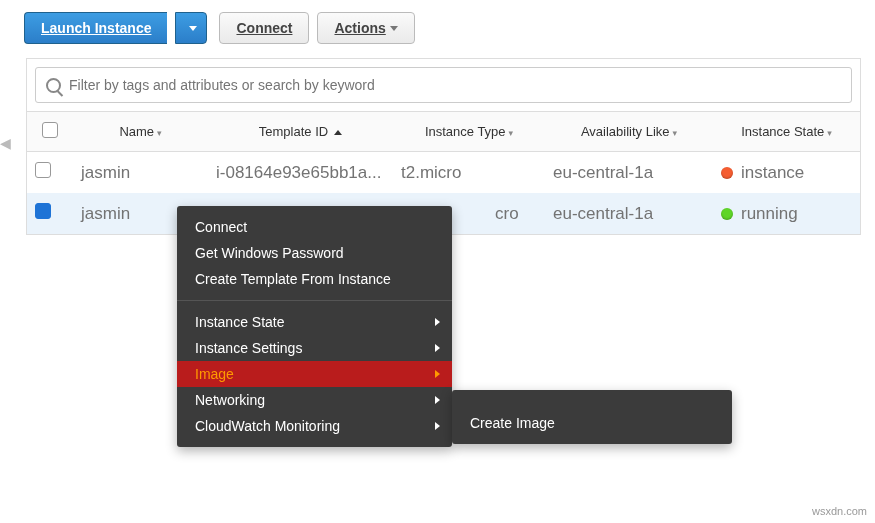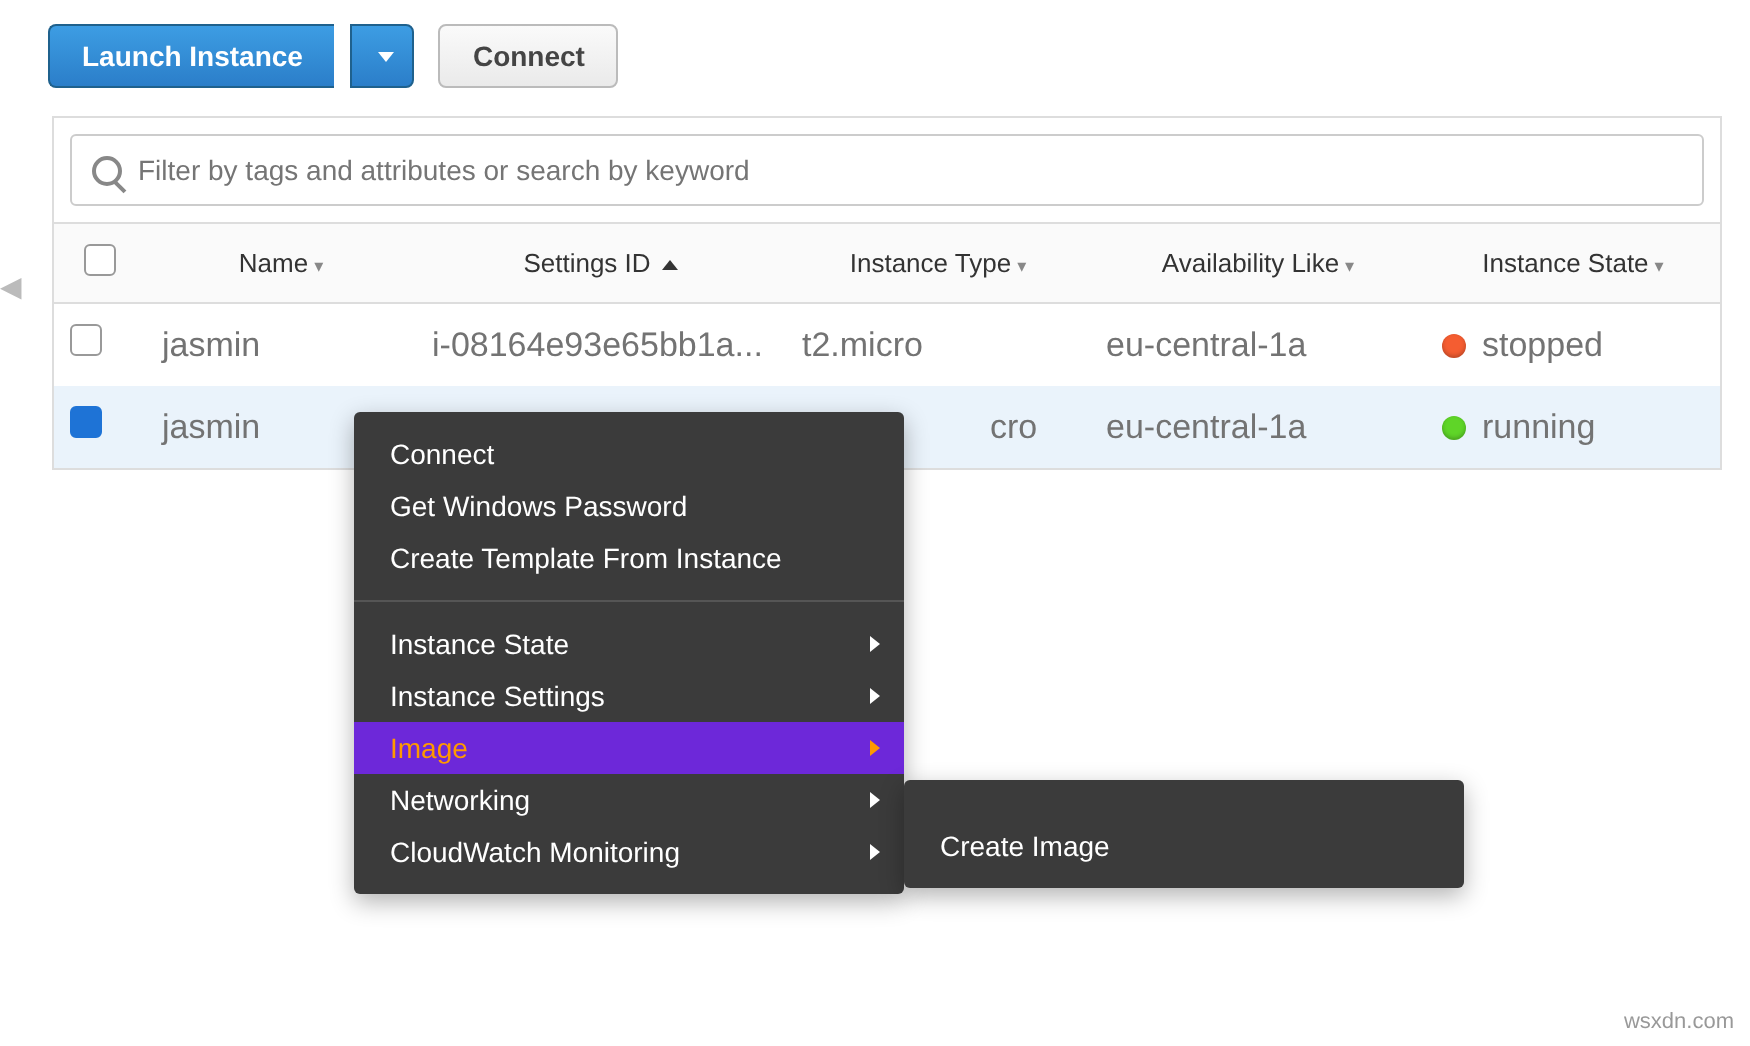--- a/index.html
+++ b/index.html
@@ -23,20 +23,21 @@
       border-radius: 4px;
       height: 32px;
       font-size: 14px;
       font-weight: bold;
       cursor: pointer;
       display: inline-flex;
       align-items: center;
       justify-content: center;
       padding: 0 16px;
       border: 1px solid;
+      text-decoration: underline;
     }
     .btn-primary {
       background: linear-gradient(#3d9de3, #2b7ec9);
       border-color: #1f618d;
       color: #fff;
       border-top-right-radius: 0;
       border-bottom-right-radius: 0;
       border-right: none;
       margin-right: 0;
     }
@@ -166,21 +167,21 @@
     }
     .context-menu .group { padding: 8px 0; }
     .context-menu .group + .group { border-top: 1px solid #555; }
     .context-menu .item {
       padding: 5px 28px 5px 18px;
       color: #fff;
       cursor: pointer;
       position: relative;
     }
     .context-menu .item.active {
-      background: #6d28d9;
+      background: #b91c1c;
       color: #f90;
     }
     .context-menu .item .sub-arrow {
       position: absolute;
       right: 12px;
       top: 50%;
       transform: translateY(-50%);
       width: 0; height: 0;
       border-top: 4px solid transparent;
       border-bottom: 4px solid transparent;
@@ -223,49 +224,53 @@
   </style>
 </head>
 <body>
 
 <div class="toolbar">
   <button class="btn btn-primary">Launch Instance</button>
   <button class="btn btn-primary-dropdown">
     <span class="caret-down caret-down-white"></span>
   </button>
   <button class="btn btn-default">Connect</button>
+  <button class="btn btn-default">
+    <span>Actions</span>
+    <span class="caret-down" style="border-top-color:#777;"></span>
+  </button>
 </div>
 
 <div class="side-handle">◀</div>
 
 <div class="panel">
   <div class="filter-bar">
     <span class="search-icon"></span>
     <input type="text" placeholder="Filter by tags and attributes or search by keyword" style="">
   </div>
 
   <table class="instances">
     <thead>
       <tr>
         <th style="width:46px;"><span class="cb"></span></th>
         <th style="width:135px;"><span>Name</span><span class="col-sort">▾</span></th>
-        <th style="width:185px;"><span>Settings ID</span><span class="sort-caret"></span></th>
+        <th style="width:185px;"><span>Template ID</span><span class="sort-caret"></span></th>
         <th style="width:152px;"><span>Instance Type</span><span class="col-sort">▾</span></th>
         <th style="width:168px;"><span>Availability Like</span><span class="col-sort">▾</span></th>
         <th><span>Instance State</span><span class="col-sort">▾</span></th>
       </tr>
     </thead>
     <tbody>
       <tr>
         <td><span class="cb"></span></td>
         <td>jasmin</td>
         <td>i-08164e93e65bb1a...</td>
         <td>t2.micro</td>
         <td>eu-central-1a</td>
-        <td><span class="status-dot dot-stopped"></span><span>stopped</span></td>
+        <td><span class="status-dot dot-stopped"></span><span>instance</span></td>
       </tr>
       <tr class="selected">
         <td><span class="cb checked"></span></td>
         <td>jasmin</td>
         <td></td>
         <td style="padding-left:102px;"><span>cro</span></td>
         <td>eu-central-1a</td>
         <td><span class="status-dot dot-running"></span><span>running</span></td>
       </tr>
     </tbody>

